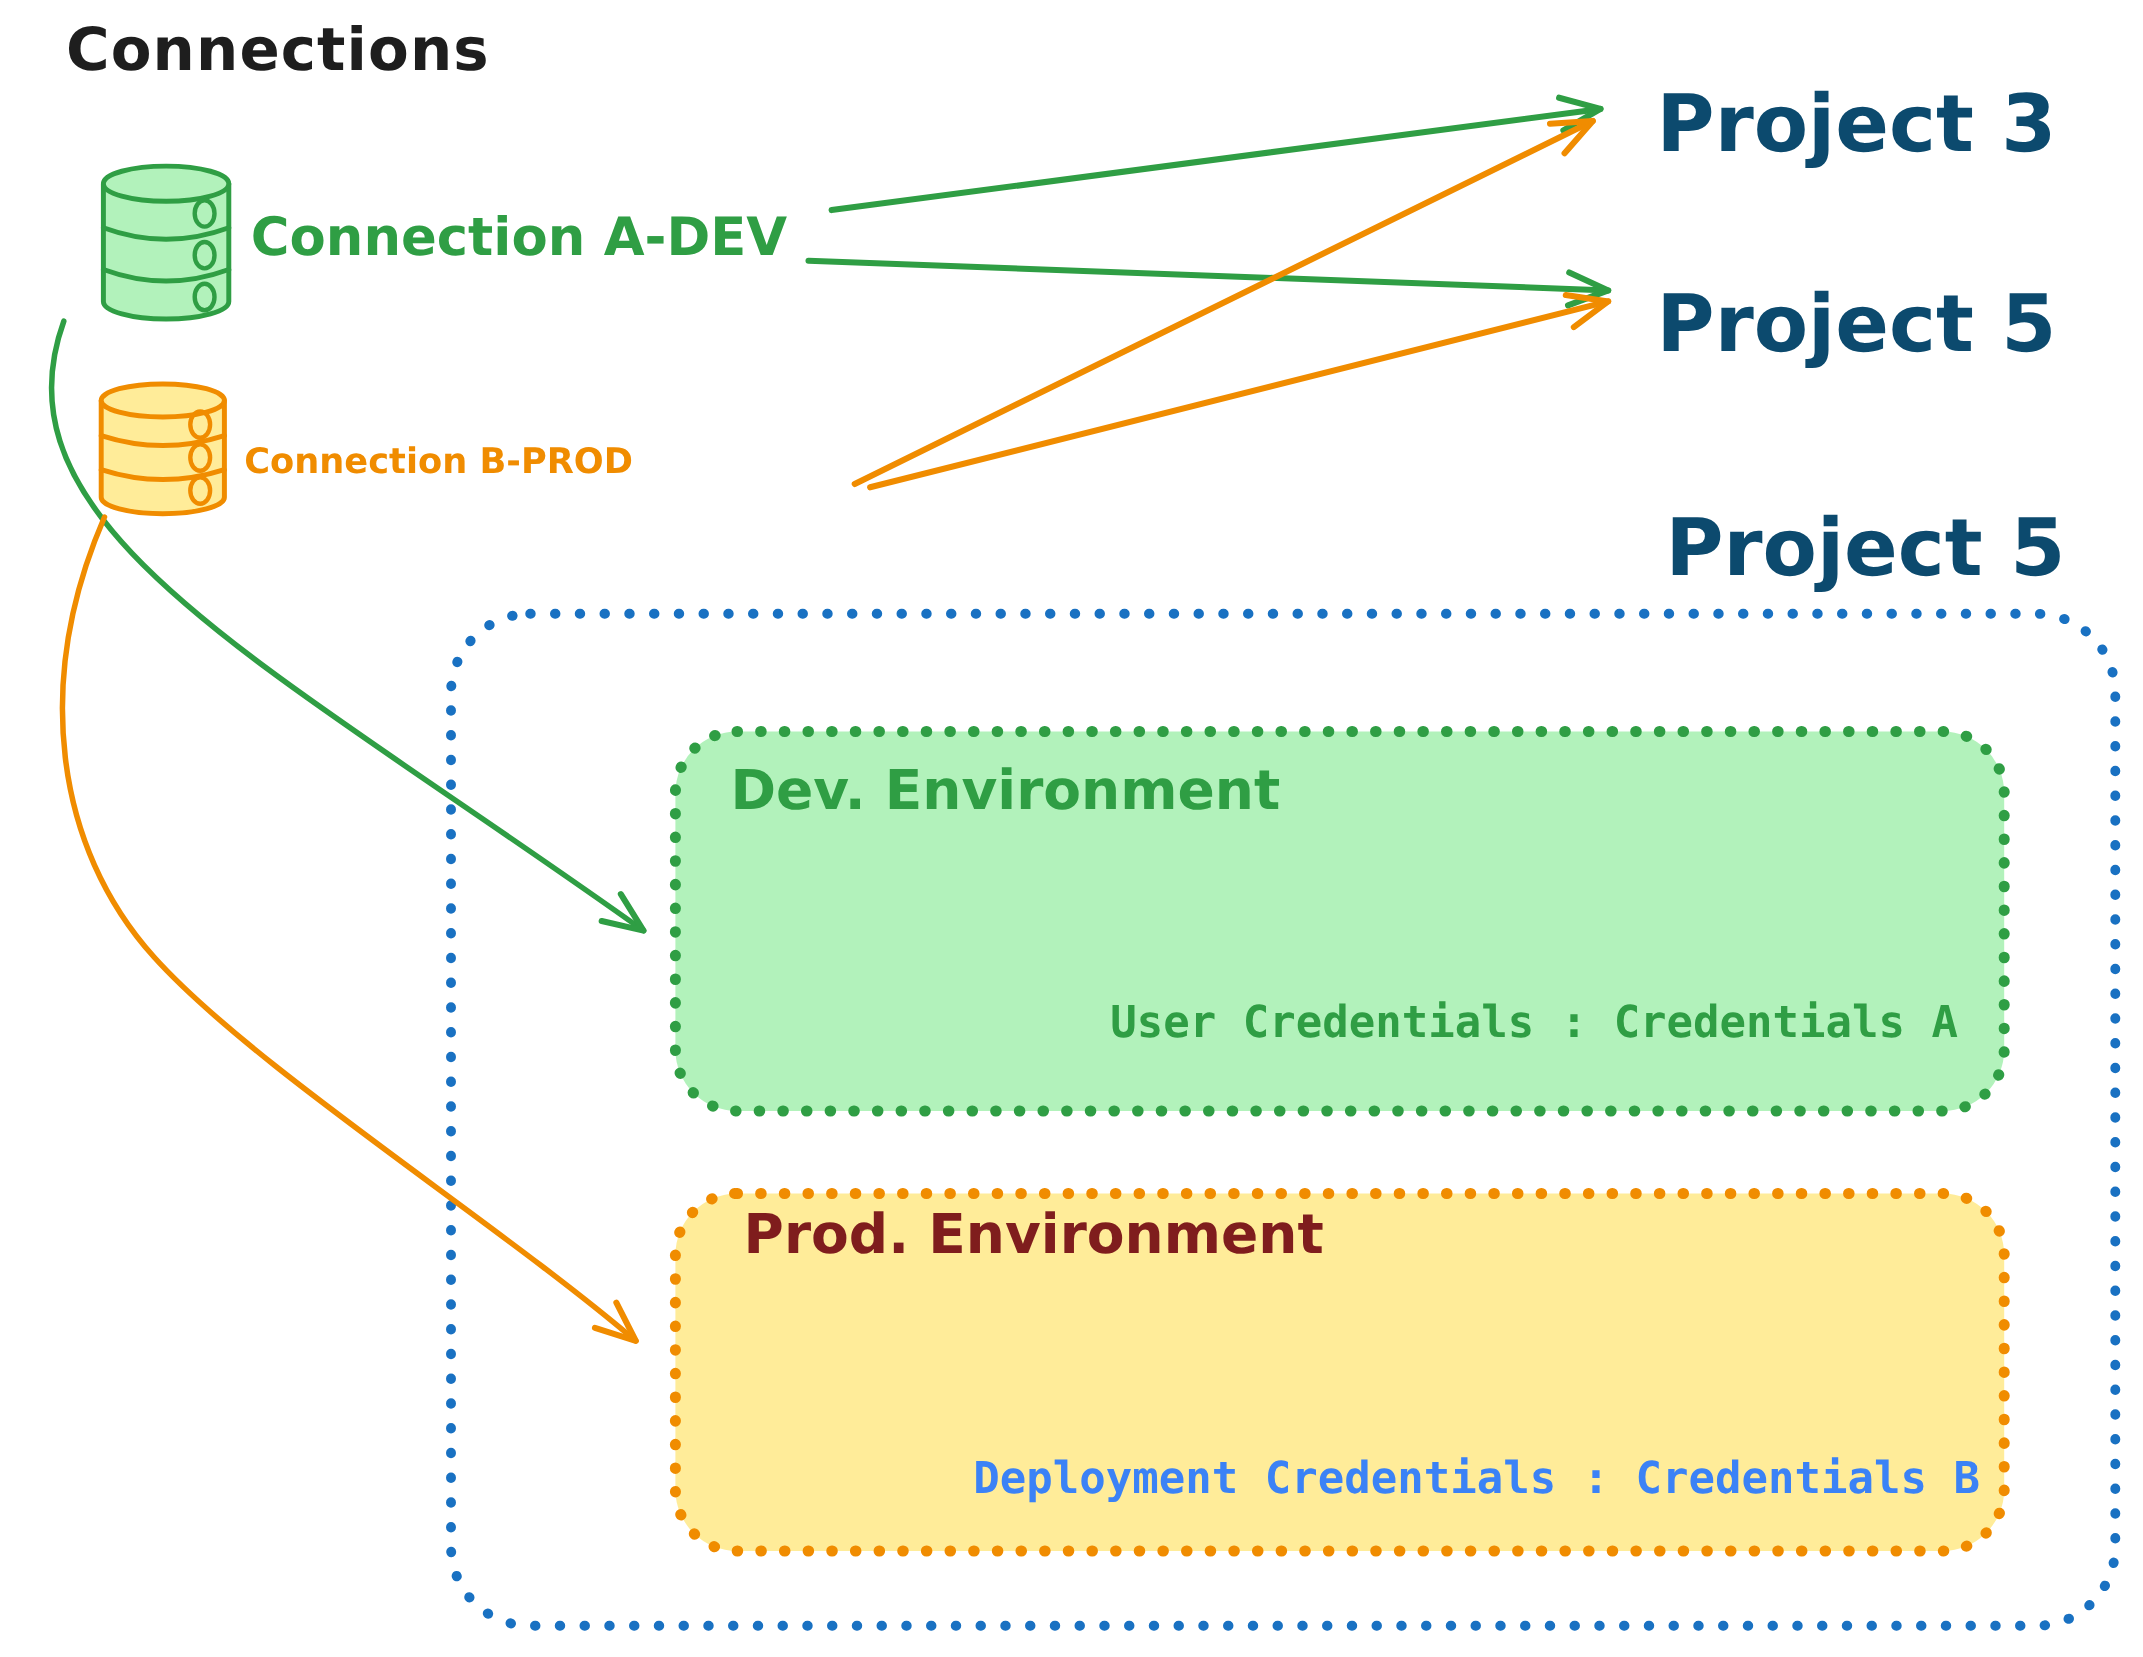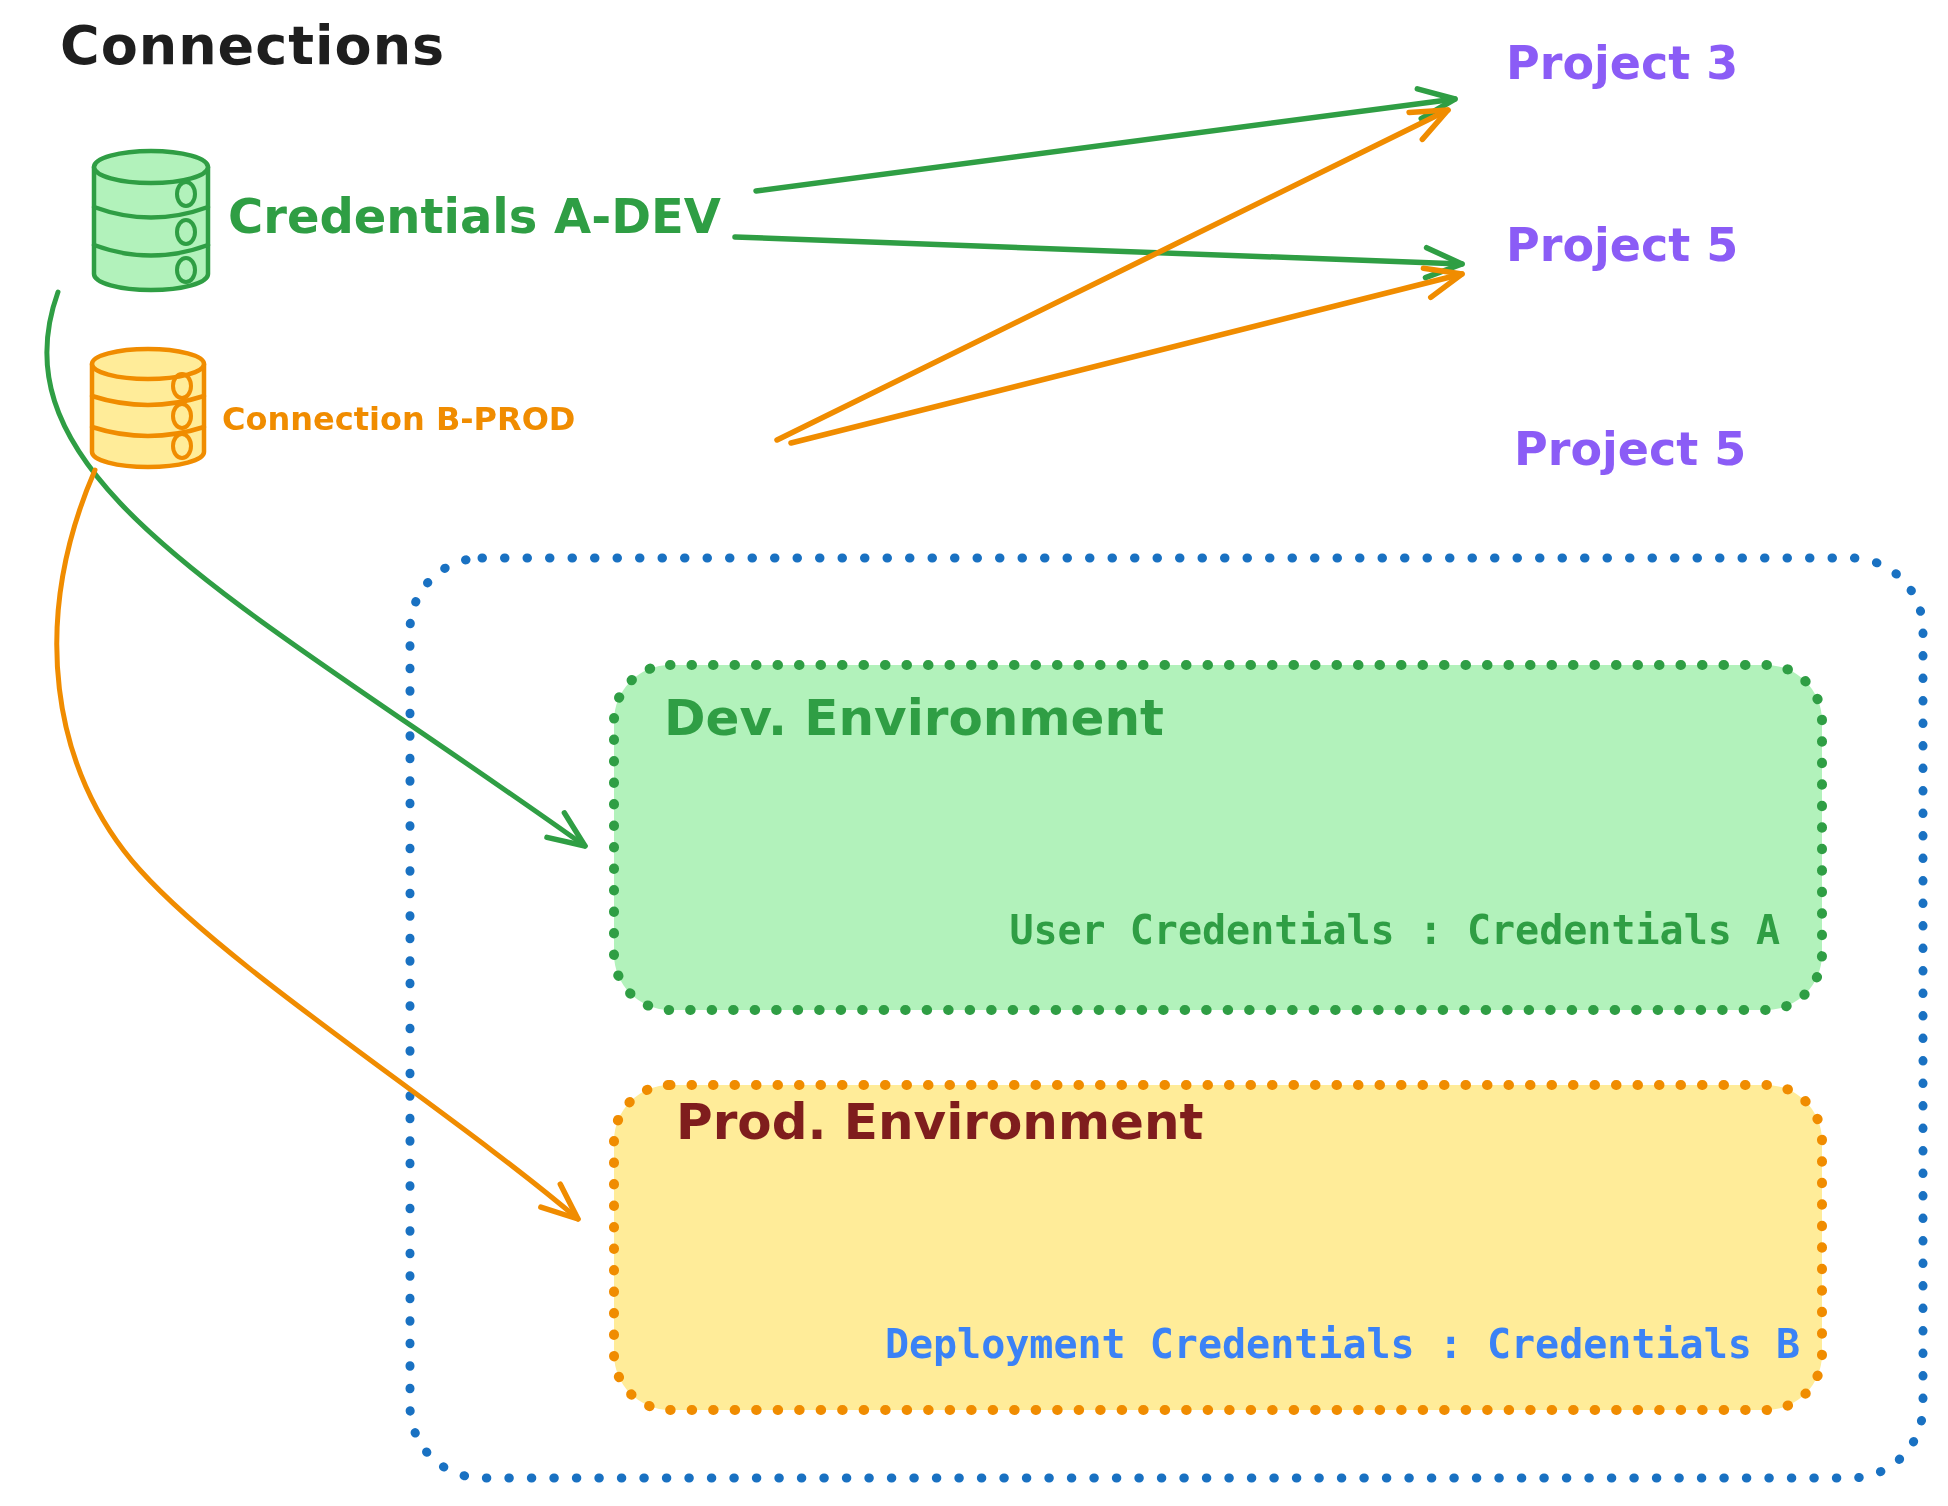--- a/index.html
+++ b/index.html
@@ -35,22 +35,23 @@
     left: 228px; top: 190px;
     font-size: 48px;
     color: #2f9e44;
   }
   .conn-b-label {
     left: 222px; top: 402px;
     font-size: 32px;
     color: #f08c00;
   }
   .project-label {
-    color: #8b5cf6;
-    font-size: 46px;
+    color: #0c4a6e;
+    font-size: 72px;
+    margin-top: 34px;
   }
   .project-3 { left: 1506px; top: 38px; }
   .project-2 { left: 1506px; top: 220px; }
   .project-1 { left: 1514px; top: 424px; }
   .env-title {
     font-size: 50px;
   }
   .dev-title  { left: 664px; top: 690px;  color: #2f9e44; }
   .prod-title { left: 676px; top: 1094px; color: #7f1d1d; }
   .cred-line {
@@ -108,21 +109,21 @@
     <path d="M735 237 L1462 264" fill="none" stroke="#2f9e44" stroke-width="5.5" stroke-linecap="round" marker-end="url(#ah-green)"></path>
     <path d="M777 440 L1448 110" fill="none" stroke="#f08c00" stroke-width="5.5" stroke-linecap="round" marker-end="url(#ah-orange)"></path>
     <path d="M791 443 L1462 274" fill="none" stroke="#f08c00" stroke-width="5.5" stroke-linecap="round" marker-end="url(#ah-orange)"></path>
 
     <path d="M58 292 C-10 480 240 600 585 846" fill="none" stroke="#2f9e44" stroke-width="5" stroke-linecap="round" marker-end="url(#ah-green)"></path>
     <path d="M95 470 C30 620 50 770 140 870 S450 1110 578 1219" fill="none" stroke="#f08c00" stroke-width="5" stroke-linecap="round" marker-end="url(#ah-orange)"></path>
   </svg>
 
   <div class="label title-label">Connections</div>
 
-  <div class="label conn-a-label">Credentials A-DEV</div>
+  <div class="label conn-a-label">Connection A-DEV</div>
 
   <div class="label conn-b-label">Connection B-PROD</div>
 
   <div class="label project-label project-3">Project 3</div>
 
   <div class="label project-label project-2">Project 5</div>
 
   <div class="label project-label project-1">Project 5</div>
 
   <div class="label env-title dev-title">Dev. Environment</div>

